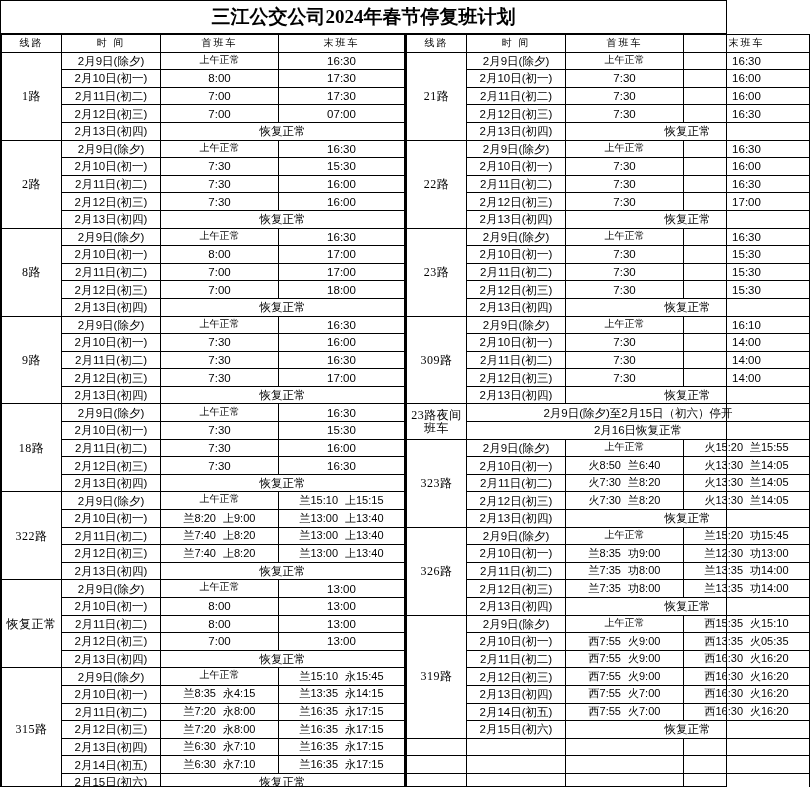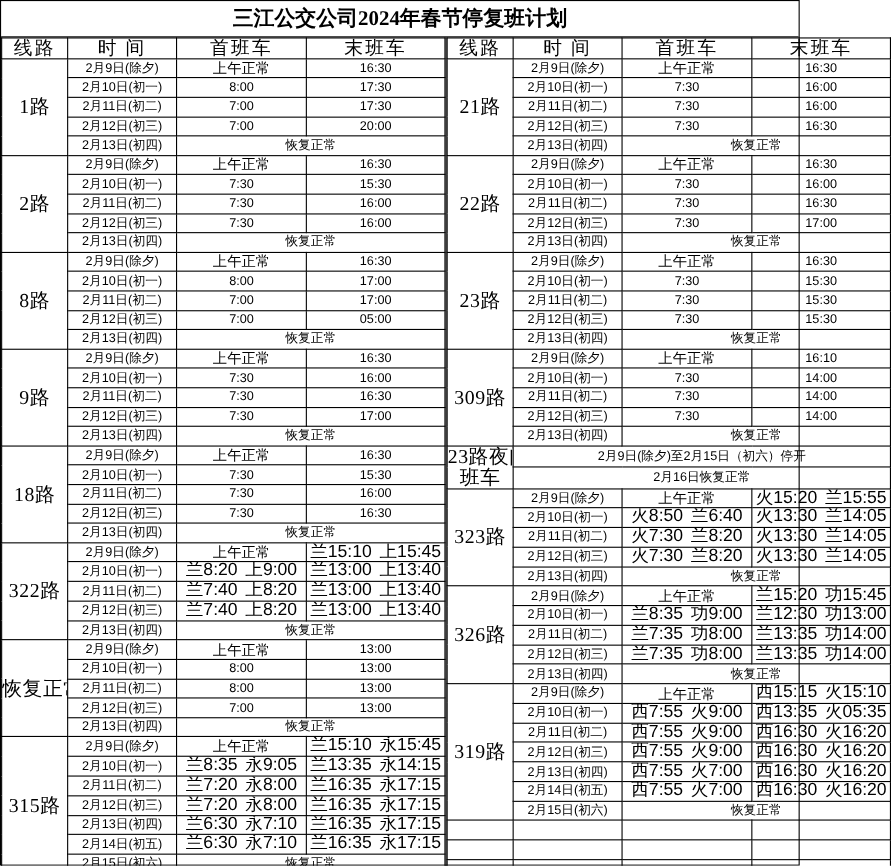--- a/index.html
+++ b/index.html
@@ -67,43 +67,43 @@
   }
   
   col.c-route { width: 60px; }
   col.c-time  { width: 99px; }
   col.c-first { width: 118px; }
   col.c-last  { width: 126px; }
 
   thead th {
     font-family: "Liberation Serif", "DejaVu Serif", serif;
     font-weight: bold;
-    font-size: 17px;
+    font-size: 10px;
     height: 19px;
     letter-spacing: 2px;
   }
   td.route-cell {
     font-family: "Liberation Serif", "DejaVu Serif", serif;
     font-weight: bold;
-    font-size: 18px;
+    font-size: 12px;
     letter-spacing: 0.5px;
   }
   td.date-cell {
     font-size: 11.5px;
   }
   td.normal-bold {
-    font-family: Liberation Sans, sans-serif;
+    font-family: Liberation Mono, monospace;
     font-weight: bold;
-    font-size: 13px;
+    font-size: 10px;
   }
   td.span-note {
     font-size: 11.5px;
   }
   td.dual {
-    font-size: 16px;
+    font-size: 11px;
   }
   td.dual .pair {
     display: inline-block;
     width: 100%;
     text-align: center;
   }
   td.dual .seg { display: inline-block; }
   td.dual .seg + .seg { margin-left: 7px; }
   td.blank { height: 16.6px; }
   .filler { flex: 1; }
@@ -147,21 +147,21 @@
               <td>17:30</td>
             </tr>
             <tr>
               <td class="date-cell">2月11日(初二)</td>
               <td class="">7:00</td>
               <td>17:30</td>
             </tr>
             <tr>
               <td class="date-cell">2月12日(初三)</td>
               <td class="">7:00</td>
-              <td>20:00</td>
+              <td>07:00</td>
             </tr>
             <tr>
               <td class="date-cell">2月13日(初四)</td>
               <td class="span-note" colspan="2">恢复正常</td>
             </tr>
             <tr>
               <td class="route-cell" rowspan="5">2路</td>
               <td class="date-cell">2月9日(除夕)</td>
               <td class="normal-bold">上午正常</td>
               <td>16:30</td>
@@ -197,21 +197,21 @@
               <td>17:00</td>
             </tr>
             <tr>
               <td class="date-cell">2月11日(初二)</td>
               <td class="">7:00</td>
               <td>17:00</td>
             </tr>
             <tr>
               <td class="date-cell">2月12日(初三)</td>
               <td class="">7:00</td>
-              <td>05:00</td>
+              <td>18:00</td>
             </tr>
             <tr>
               <td class="date-cell">2月13日(初四)</td>
               <td class="span-note" colspan="2">恢复正常</td>
             </tr>
             <tr>
               <td class="route-cell" rowspan="5">9路</td>
               <td class="date-cell">2月9日(除夕)</td>
               <td class="normal-bold">上午正常</td>
               <td>16:30</td>
@@ -257,21 +257,21 @@
               <td>16:30</td>
             </tr>
             <tr>
               <td class="date-cell">2月13日(初四)</td>
               <td class="span-note" colspan="2">恢复正常</td>
             </tr>
             <tr>
               <td class="route-cell" rowspan="5">322路</td>
               <td class="date-cell">2月9日(除夕)</td>
               <td class="normal-bold">上午正常</td>
-              <td class="dual"><span class="pair"><span class="seg">兰15:10</span><span class="seg">上15:45</span></span></td>
+              <td class="dual"><span class="pair"><span class="seg">兰15:10</span><span class="seg">上15:15</span></span></td>
             </tr>
             <tr>
               <td class="date-cell">2月10日(初一)</td>
               <td class="dual"><span class="pair"><span class="seg">兰8:20</span><span class="seg">上9:00</span></span></td>
               <td class="dual"><span class="pair"><span class="seg">兰13:00</span><span class="seg">上13:40</span></span></td>
             </tr>
             <tr>
               <td class="date-cell">2月11日(初二)</td>
               <td class="dual"><span class="pair"><span class="seg">兰7:40</span><span class="seg">上8:20</span></span></td>
               <td class="dual"><span class="pair"><span class="seg">兰13:00</span><span class="seg">上13:40</span></span></td>
@@ -311,21 +311,21 @@
               <td class="span-note" colspan="2">恢复正常</td>
             </tr>
             <tr>
               <td class="route-cell" rowspan="7">315路</td>
               <td class="date-cell">2月9日(除夕)</td>
               <td class="normal-bold">上午正常</td>
               <td class="dual"><span class="pair"><span class="seg">兰15:10</span><span class="seg">永15:45</span></span></td>
             </tr>
             <tr>
               <td class="date-cell">2月10日(初一)</td>
-              <td class="dual"><span class="pair"><span class="seg">兰8:35</span><span class="seg">永9:05</span></span></td>
+              <td class="dual"><span class="pair"><span class="seg">兰8:35</span><span class="seg">永4:15</span></span></td>
               <td class="dual"><span class="pair"><span class="seg">兰13:35</span><span class="seg">永14:15</span></span></td>
             </tr>
             <tr>
               <td class="date-cell">2月11日(初二)</td>
               <td class="dual"><span class="pair"><span class="seg">兰7:20</span><span class="seg">永8:00</span></span></td>
               <td class="dual"><span class="pair"><span class="seg">兰16:35</span><span class="seg">永17:15</span></span></td>
             </tr>
             <tr>
               <td class="date-cell">2月12日(初三)</td>
               <td class="dual"><span class="pair"><span class="seg">兰7:20</span><span class="seg">永8:00</span></span></td>
@@ -521,21 +521,21 @@
               <td class="dual"><span class="pair"><span class="seg">兰13:35</span><span class="seg">功14:00</span></span></td>
             </tr>
             <tr>
               <td class="date-cell">2月13日(初四)</td>
               <td class="span-note" colspan="2">恢复正常</td>
             </tr>
             <tr>
               <td class="route-cell" rowspan="7">319路</td>
               <td class="date-cell">2月9日(除夕)</td>
               <td class="normal-bold">上午正常</td>
-              <td class="dual"><span class="pair"><span class="seg">西15:15</span><span class="seg">火15:10</span></span></td>
+              <td class="dual"><span class="pair"><span class="seg">西15:35</span><span class="seg">火15:10</span></span></td>
             </tr>
             <tr>
               <td class="date-cell">2月10日(初一)</td>
               <td class="dual"><span class="pair"><span class="seg">西7:55</span><span class="seg">火9:00</span></span></td>
               <td class="dual"><span class="pair"><span class="seg">西13:35</span><span class="seg">火05:35</span></span></td>
             </tr>
             <tr>
               <td class="date-cell">2月11日(初二)</td>
               <td class="dual"><span class="pair"><span class="seg">西7:55</span><span class="seg">火9:00</span></span></td>
               <td class="dual"><span class="pair"><span class="seg">西16:30</span><span class="seg">火16:20</span></span></td>

